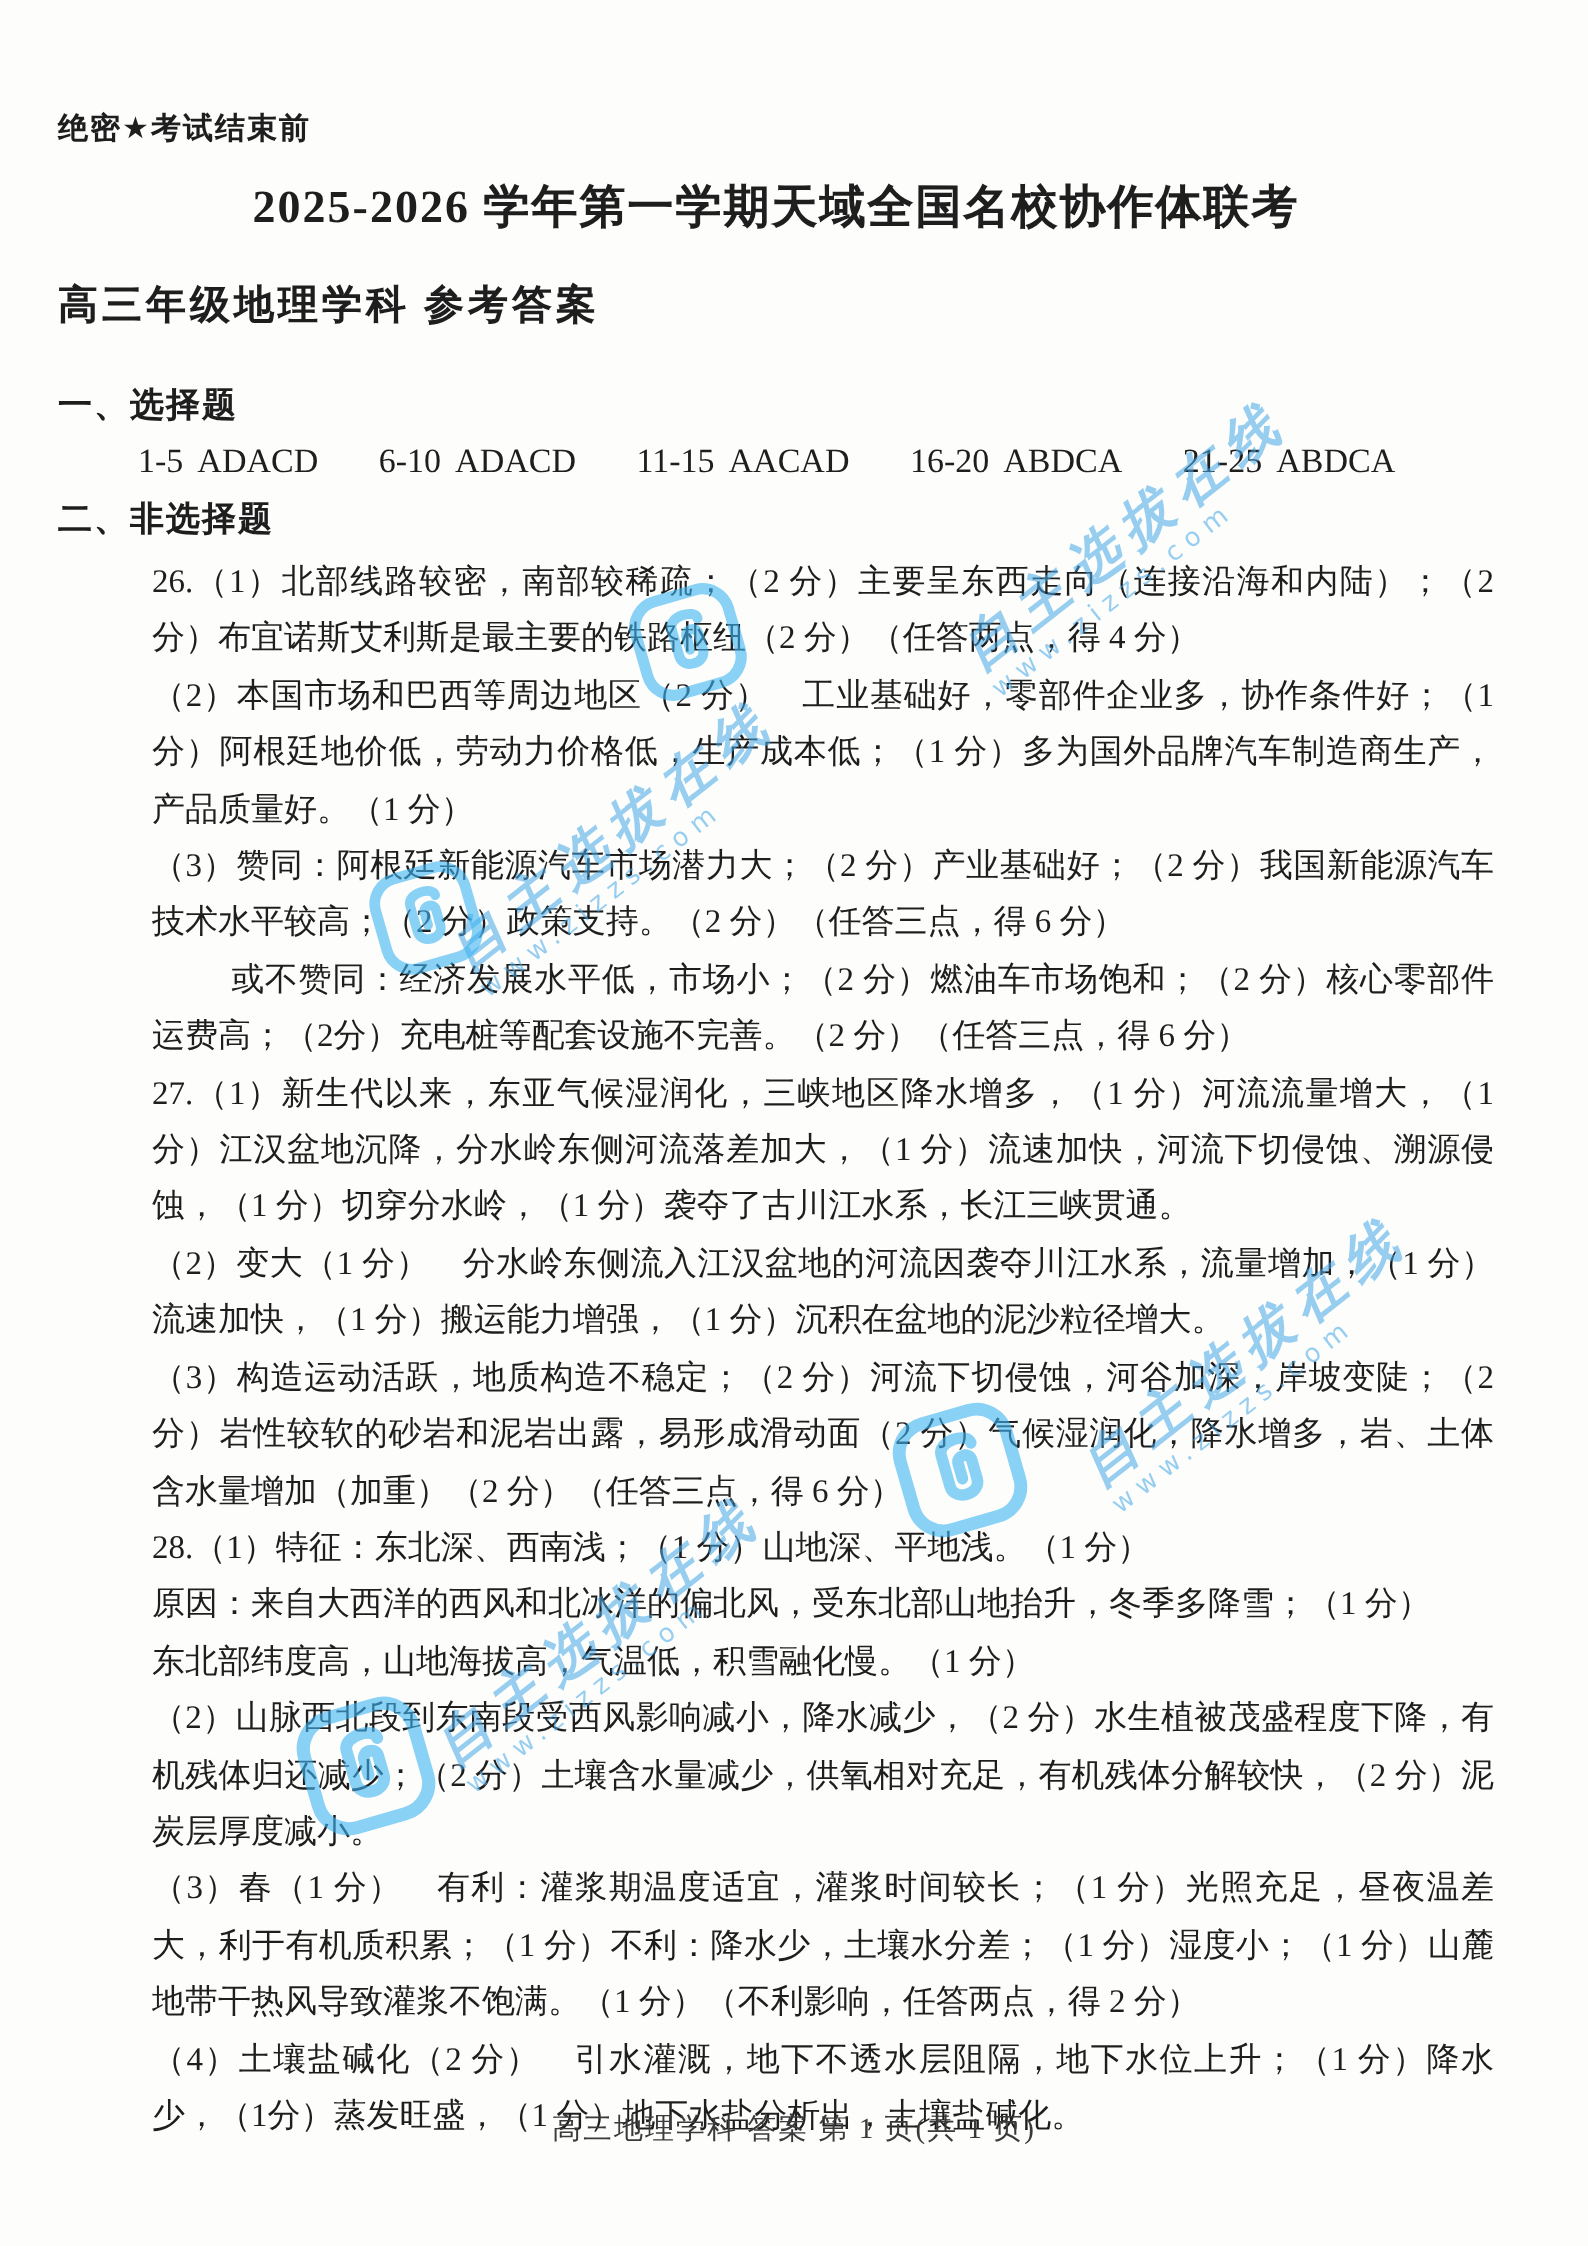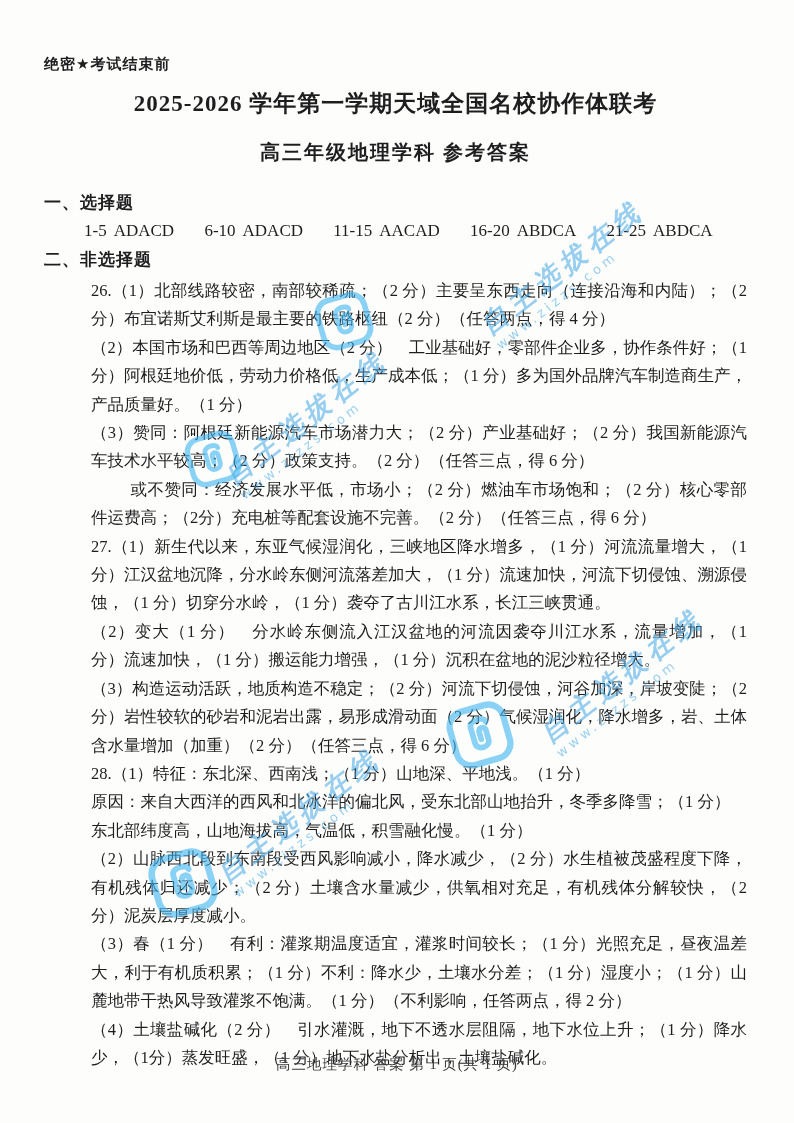--- a/index.html
+++ b/index.html
@@ -7,38 +7,38 @@
   body {
     position:relative;
     background:#fdfdfc;
     color:#1e1e1e;
     font-family:"Liberation Serif","DejaVu Serif",serif;
     overflow:hidden;
   }
   .page {
     position:relative;
     width:794px; height:1013px;
-    padding:55px 47px 0 44px;
+    padding:55px 47px 0 29px;
   }
   .secret-line {
     font-family:"DejaVu Sans","Liberation Sans",sans-serif;
     font-weight:bold;
     font-size:15px;
     letter-spacing:1px;
   }
   .doc-title {
     margin-top:14px;
     text-align:center;
     font-size:23px;
     font-weight:bold;
     letter-spacing:1px;
   }
   .doc-subtitle {
     margin-top:20px;
-    text-align:center;
+    text-align:left;
     font-size:20px;
     font-weight:bold;
     letter-spacing:2px;
   }
   .sec-heading {
     margin-top:25px;
     font-size:17px;
     font-weight:bold;
     letter-spacing:1px;
   }

